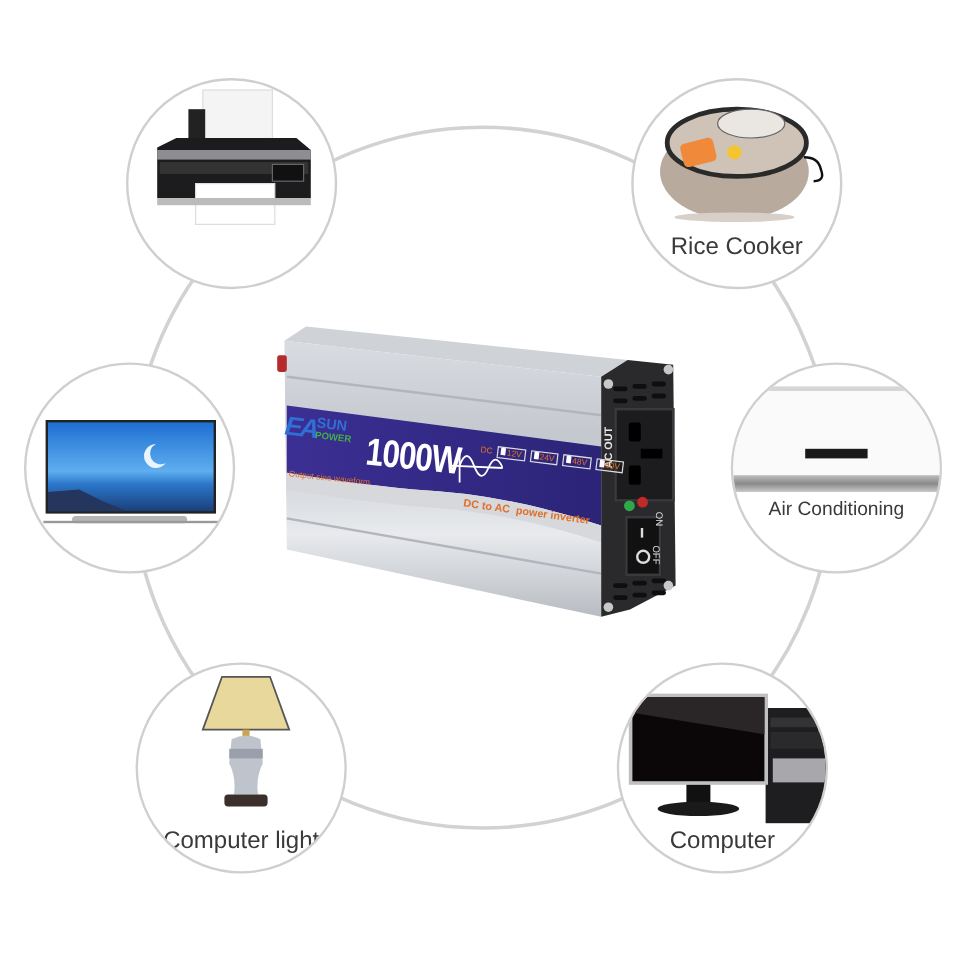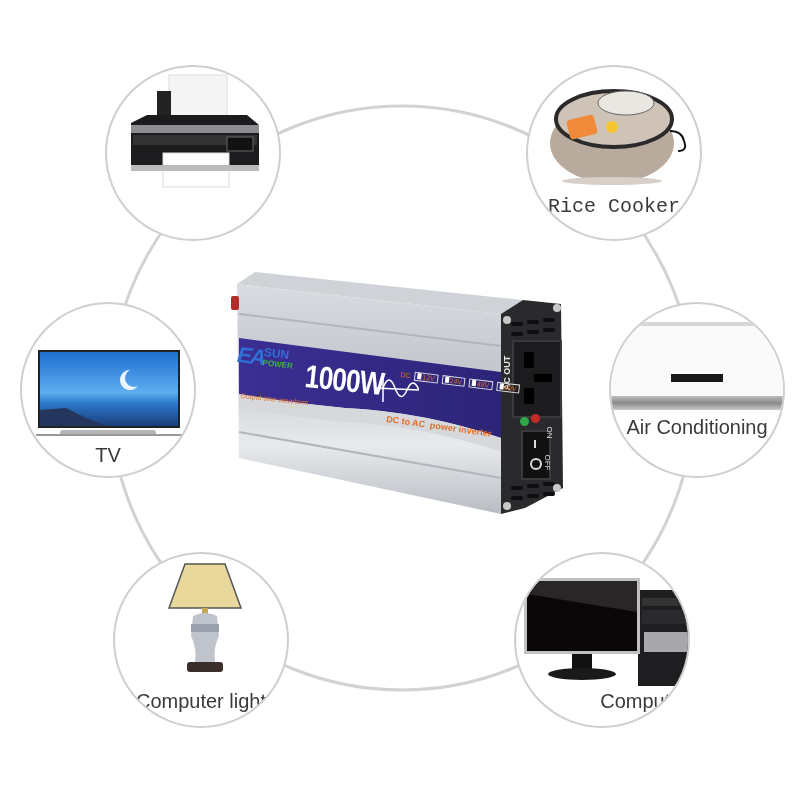--- a/index.html
+++ b/index.html
@@ -25,21 +25,21 @@
     <rect x="30" y="18" width="14" height="34" fill="#222"></rect>
     <path d="M4 50 L20 42 L120 42 L132 52 L132 92 L4 92 Z" fill="#1c1c1e"></path>
     <rect x="4" y="52" width="128" height="8" fill="#8e8e92"></rect>
     <rect x="6" y="62" width="124" height="10" fill="#333"></rect>
     <rect x="100" y="64" width="26" height="14" fill="#111" stroke="#666"></rect>
     <rect x="36" y="80" width="66" height="34" fill="#ffffff" stroke="#ddd"></rect>
     <rect x="4" y="92" width="128" height="6" fill="#bbb"></rect>
   </svg>
 </div>
 
-<div class="node" style="left:526px; top:65px;font-family:Liberation Mono, monospace;">
+<div class="node" style="left:526px; top:65px;">
   <svg class="art" style="left:14px; top:6px;" width="150" height="118" viewBox="0 0 150 118">
     <ellipse cx="70" cy="70" rx="62" ry="40" fill="#b8aa9c"></ellipse>
     <ellipse cx="72" cy="46" rx="58" ry="28" fill="#cfc3b7" stroke="#2a2a2a" stroke-width="4"></ellipse>
     <ellipse cx="84" cy="30" rx="28" ry="12" fill="#eae6e2" stroke="#666"></ellipse>
     <rect x="26" y="44" width="28" height="20" rx="4" fill="#f08a3a" transform="rotate(-14 40 54)"></rect>
     <circle cx="70" cy="54" r="6" fill="#f4c531"></circle>
     <path d="M128 58 q12 0 14 10 q4 10 -6 10" fill="none" stroke="#111" stroke-width="2"></path>
     <ellipse cx="70" cy="108" rx="50" ry="4" fill="#d8d0c8"></ellipse>
   </svg>
   <div class="label" style="top:128px;">Rice Cooker</div>
@@ -55,31 +55,30 @@
         <stop offset="1" stop-color="#1a3f7a"></stop>
       </linearGradient>
     </defs>
     <rect x="2" y="2" width="142" height="78" fill="#222"></rect>
     <rect x="4" y="4" width="138" height="74" fill="url(#tvsky)"></rect>
     <path d="M94 22 a10 10 0 1 0 8 16 a8 8 0 1 1 -8 -16z" fill="#eaf4ff"></path>
     <path d="M4 62 L30 60 L50 70 L70 78 L4 78 Z" fill="#24355e"></path>
     <rect x="24" y="82" width="96" height="6" rx="3" fill="#b6b6b6"></rect>
     <rect x="0" y="86" width="146" height="2" fill="#999"></rect>
   </svg>
-  <div class="label" style="top:140px;">TV</div>
 </div>
 
 <div class="node" style="left:609px; top:302px;">
   <div class="art" style="left:0; top:18px; width:176px; height:80px;">
     <div style="position:absolute; left:0; top:0; width:176px; height:4px; background:#d6d6d6;"></div>
     <div style="position:absolute; left:0; top:4px; width:176px; height:70px; background:#fafafa;"></div>
     <div style="position:absolute; left:60px; top:52px; width:52px; height:8px; background:#1a1a1a;"></div>
     <div style="position:absolute; left:0; top:74px; width:176px; height:14px; background:linear-gradient(#bdbdbd,#8a8a8a 50%,#c9c9c9);"></div>
   </div>
-  <div class="label" style="top:112px; font-size:20px;">Air Conditioning</div>
+  <div class="label" style="top:112px; font-size:16px;">Air Conditioning</div>
 </div>
 
 <div class="node" style="left:113px; top:552px;">
   <svg class="art" style="left:52px; top:8px;" width="76" height="120" viewBox="0 0 76 120">
     <path d="M18 2 L58 2 L74 46 L2 46 Z" fill="#e8d89c" stroke="#555" stroke-width="1.5"></path>
     <rect x="35" y="46" width="6" height="6" fill="#c7a552"></rect>
     <path d="M26 54 Q38 48 50 54 L52 74 Q46 86 48 100 L28 100 Q30 86 24 74 Z" fill="#bfc3cc"></path>
     <rect x="24" y="62" width="28" height="8" fill="#9aa0ab"></rect>
     <rect x="20" y="100" width="36" height="10" rx="3" fill="#3a2f2a"></rect>
   </svg>
@@ -91,21 +90,21 @@
     <rect x="116" y="14" width="54" height="96" fill="#1e1e20"></rect>
     <rect x="120" y="22" width="46" height="8" fill="#333"></rect>
     <rect x="120" y="34" width="46" height="14" fill="#2a2a2c"></rect>
     <rect x="122" y="56" width="44" height="20" fill="#a8a8ac"></rect>
     <rect x="2" y="2" width="116" height="76" fill="#c0c0c0"></rect>
     <rect x="5" y="5" width="110" height="70" fill="#0b0709"></rect>
     <path d="M5 5 L115 5 L115 36 L5 18 Z" fill="#2a2628"></path>
     <rect x="50" y="78" width="20" height="16" fill="#111"></rect>
     <ellipse cx="60" cy="98" rx="34" ry="6" fill="#1a1a1a"></ellipse>
   </svg>
-  <div class="label" style="top:136px;text-align:right;">Computer</div>
+  <div class="label" style="top:136px;">Computer</div>
 </div>
 
 <div class="inverter">
   <svg width="340" height="256" viewBox="0 0 340 256">
     <defs>
       <linearGradient id="alu" x1="0" y1="0" x2="0" y2="1">
         <stop offset="0" stop-color="#d9dce1"></stop>
         <stop offset="0.35" stop-color="#c4c8ce"></stop>
         <stop offset="0.7" stop-color="#e8eaed"></stop>
         <stop offset="1" stop-color="#b8bcc2"></stop>

